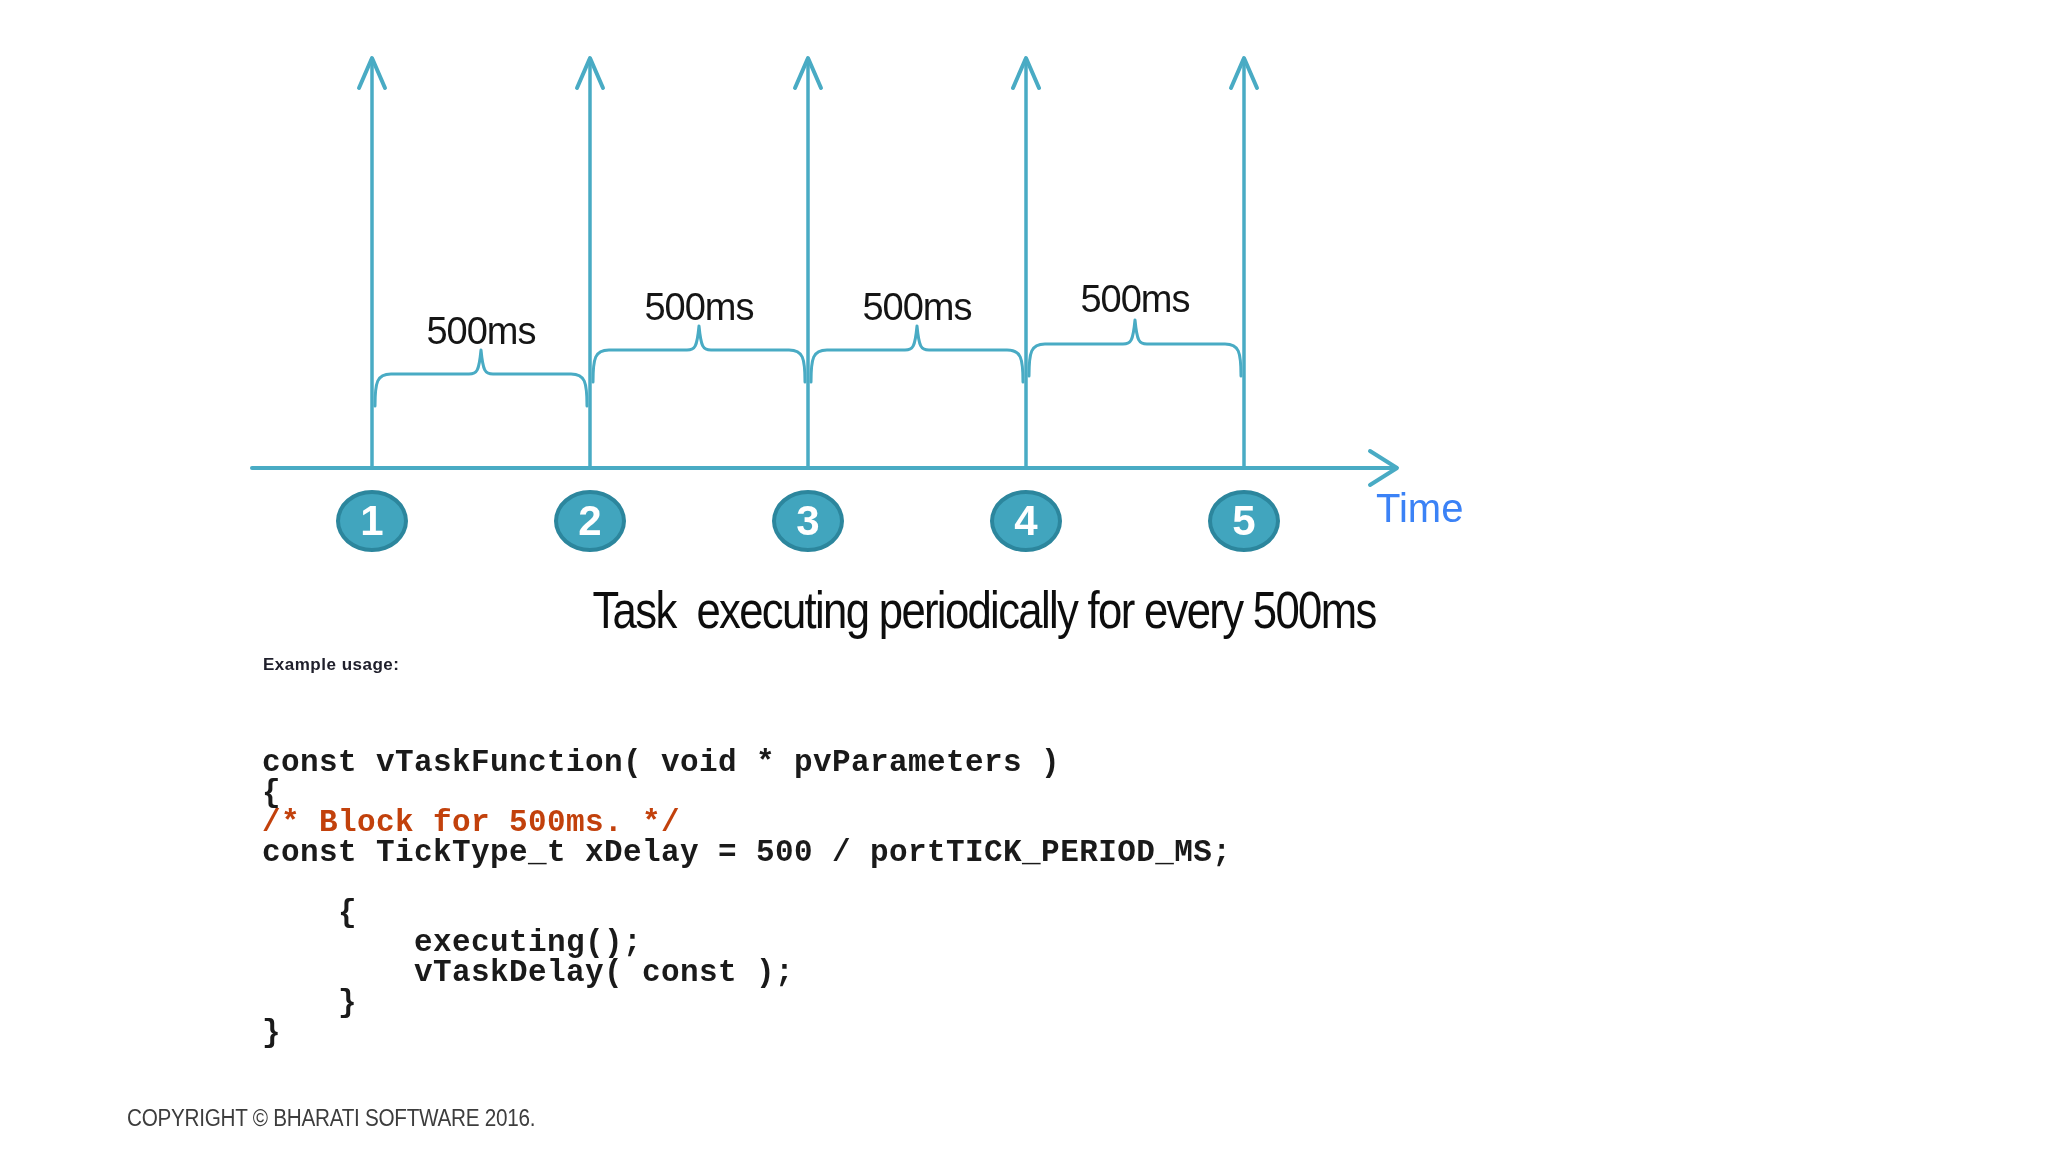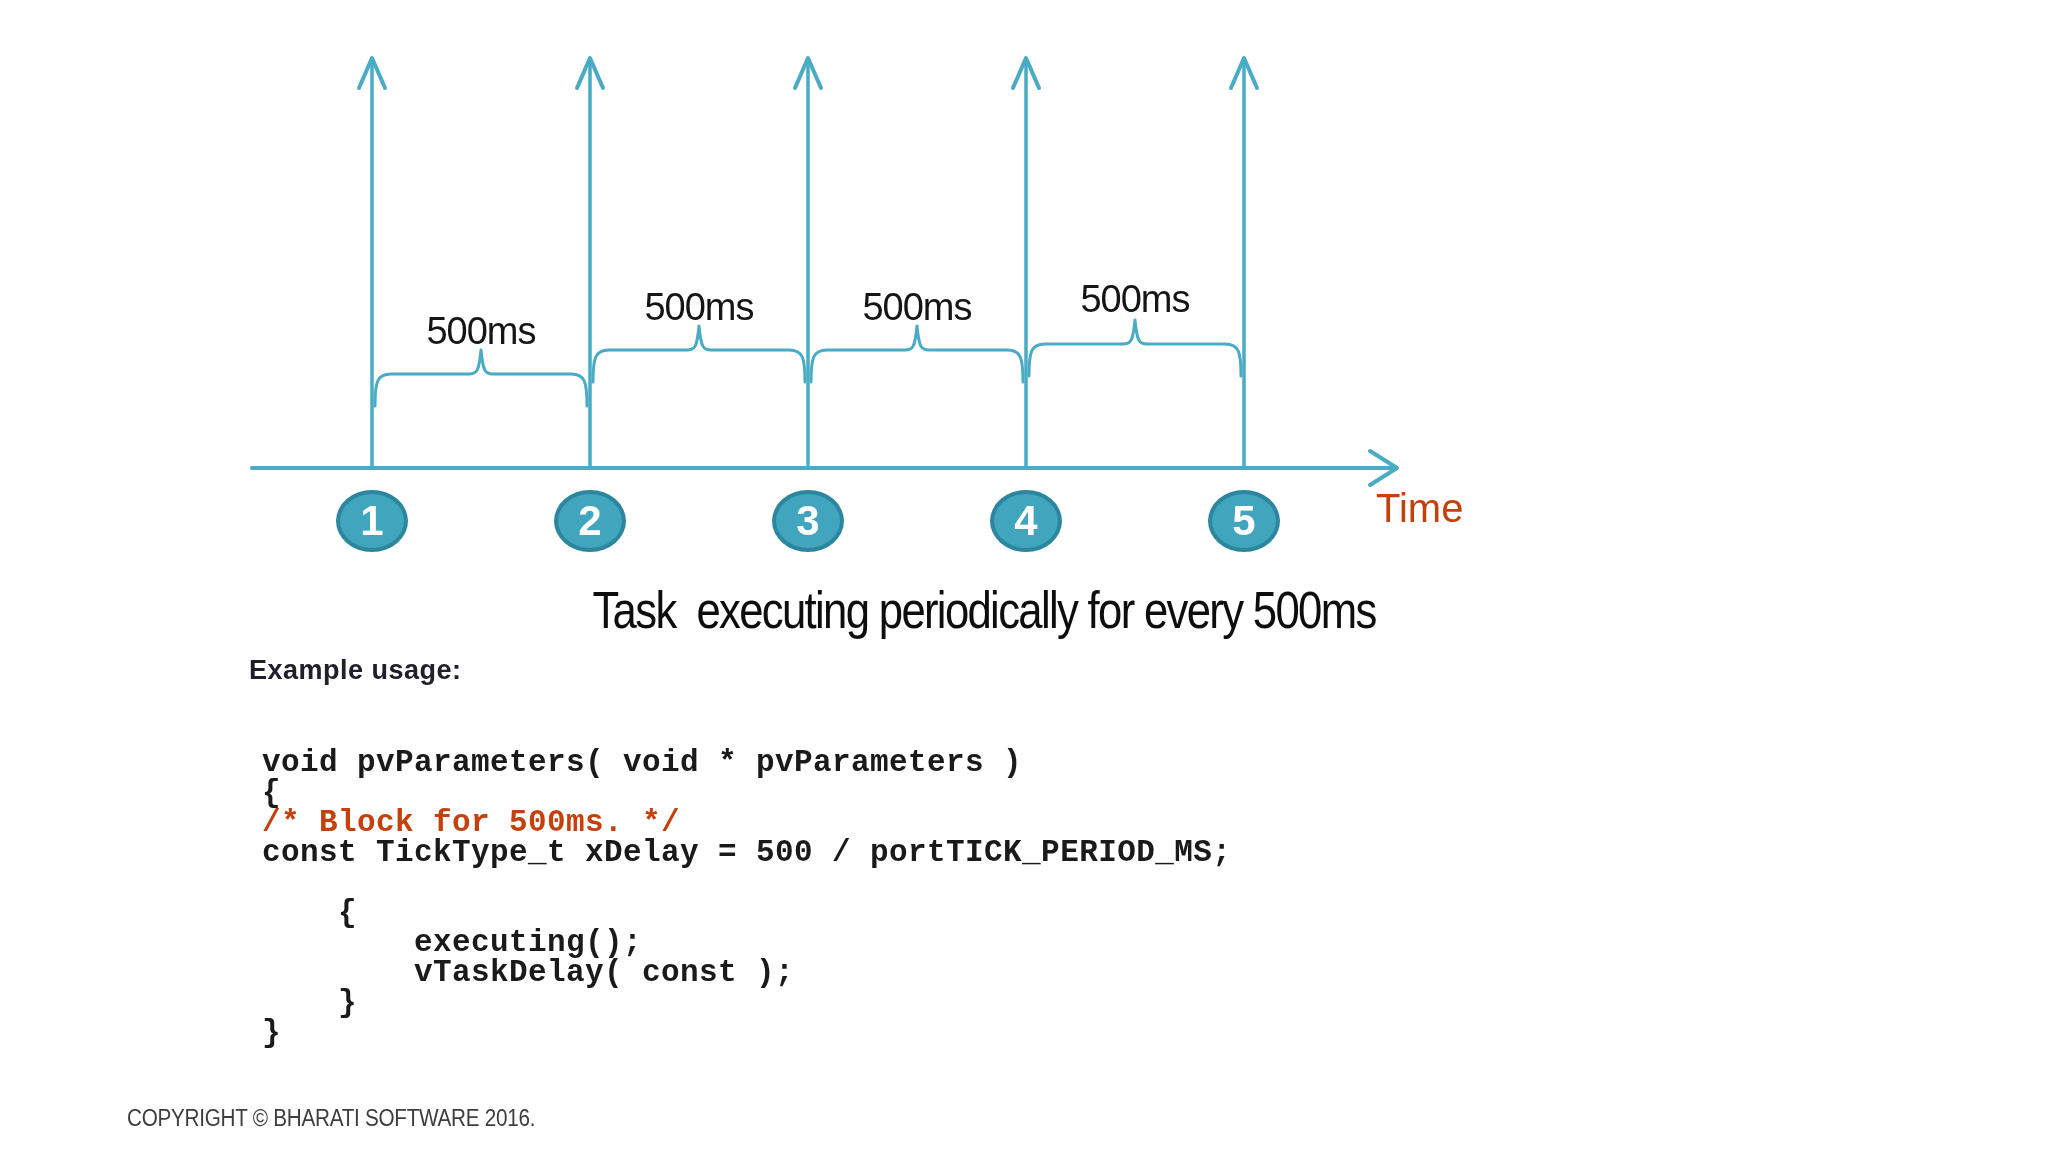--- a/index.html
+++ b/index.html
@@ -13,31 +13,31 @@
     position:absolute;width:220px;text-align:center;
     font-size:38px;letter-spacing:-1px;color:#151515;white-space:pre;
   }
   .tick-circle{
     position:absolute;width:72px;height:62px;border-radius:50%;
     background:#41a5be;border:4px solid #2c869d;box-sizing:border-box;
     display:flex;align-items:center;justify-content:center;
     color:#ffffff;font-size:42px;font-weight:600;
   }
   .time-label{
-    position:absolute;left:1376px;top:486px;font-size:40px;color:#c2410c;
+    position:absolute;left:1376px;top:486px;font-size:40px;color:#3b82f6;
   }
   .caption{
     position:absolute;left:464px;top:580px;width:1040px;text-align:center;
     font-size:52px;font-weight:500;letter-spacing:-2px;color:#0d0d0d;
     transform:scaleX(0.84);transform-origin:center;white-space:pre;
   }
   
   .example-heading{
-    position:absolute;left:249px;top:655px;
-    font-size:27px;font-weight:bold;color:#20202c;letter-spacing:0.5px;
+    position:absolute;left:263px;top:655px;
+    font-size:17px;font-weight:bold;color:#20202c;letter-spacing:0.5px;
   }
   .code-block{
     position:absolute;left:262px;top:748px;
     font-family:"Liberation Mono","DejaVu Sans Mono",monospace;
     font-size:31px;font-weight:bold;line-height:30px;color:#1a1a1a;
   }
   .code-line{white-space:pre;min-height:30px;letter-spacing:0.4px;}
   .code-line.comment{color:#c2410c;}
   
   .copyright{
@@ -98,21 +98,21 @@
 <div class="tick-circle" style="left:990px;top:490px;">4</div>
 <div class="tick-circle" style="left:1208px;top:490px;">5</div>
 
 <div class="time-label">Time</div>
 
 <div class="caption">Task  executing periodically for every 500ms</div>
 
 <div class="example-heading">Example usage:</div>
 
 <div class="code-block">
-  <div class="code-line">void pvParameters( void * pvParameters )</div>
+  <div class="code-line">const vTaskFunction( void * pvParameters )</div>
   <div class="code-line">{</div>
   <div class="code-line comment">/* Block for 500ms. */</div>
   <div class="code-line">const TickType_t xDelay = 500 / portTICK_PERIOD_MS;</div>
   <div class="code-line"></div>
   <div class="code-line">    {</div>
   <div class="code-line">        executing();</div>
   <div class="code-line">        vTaskDelay( const );</div>
   <div class="code-line">    }</div>
   <div class="code-line">}</div>
 </div>

